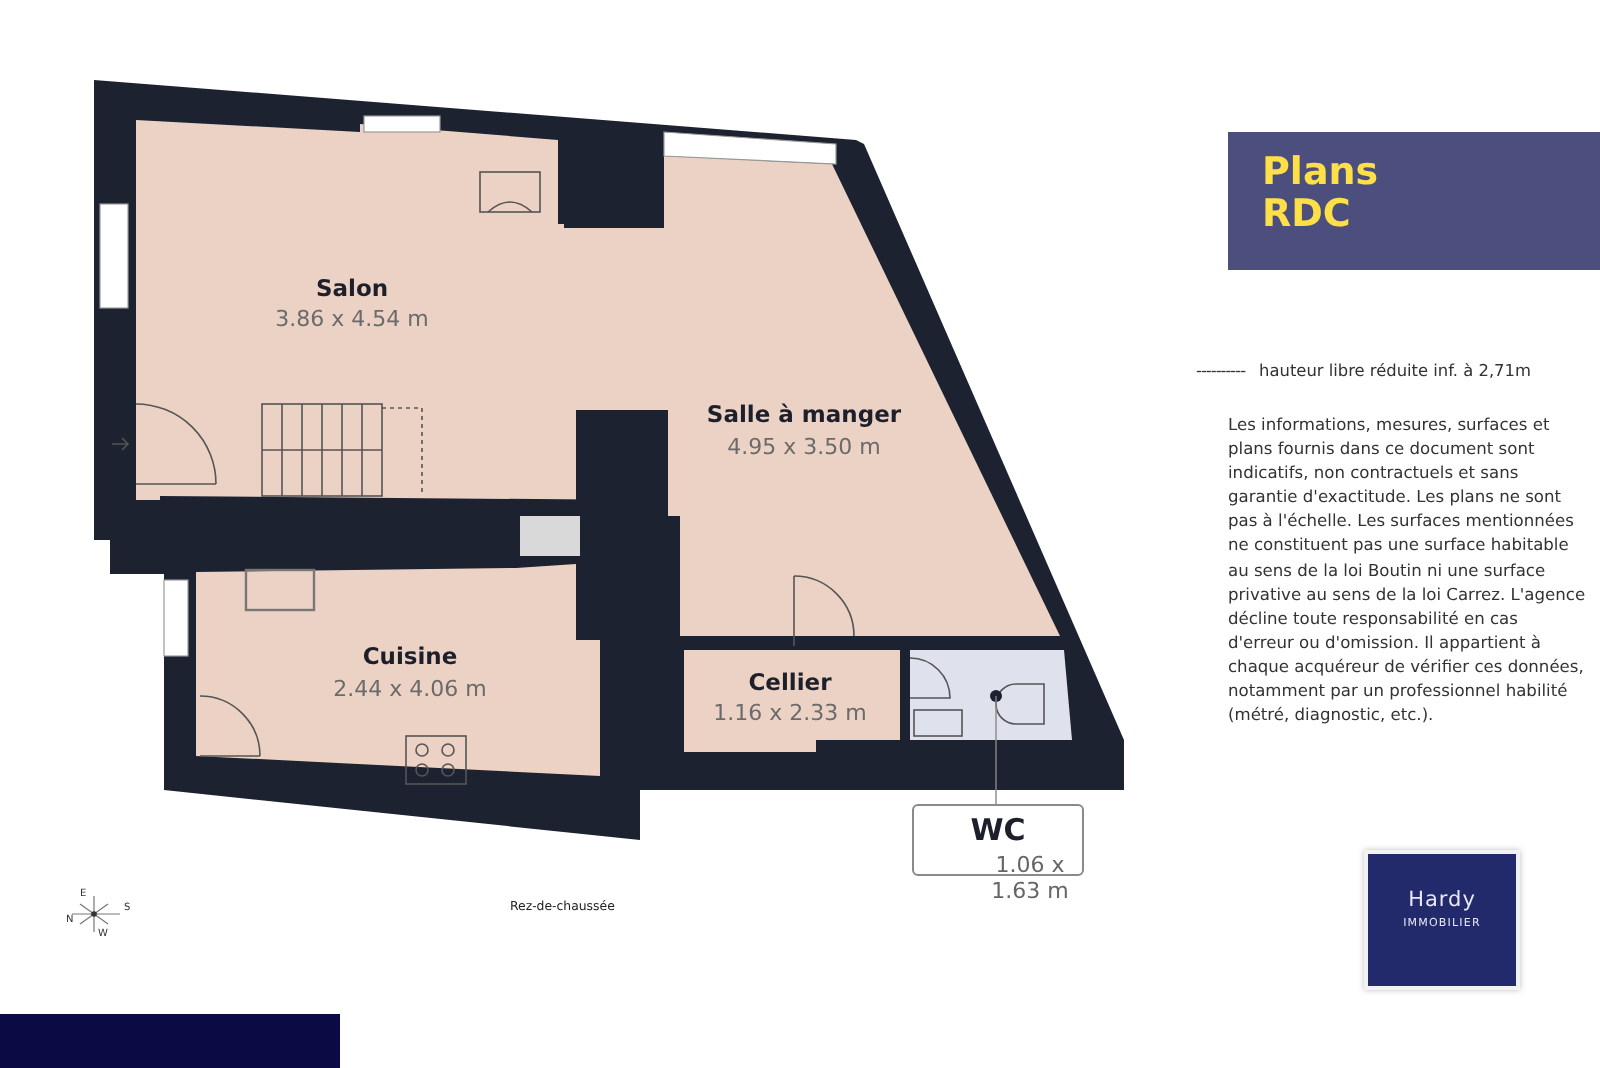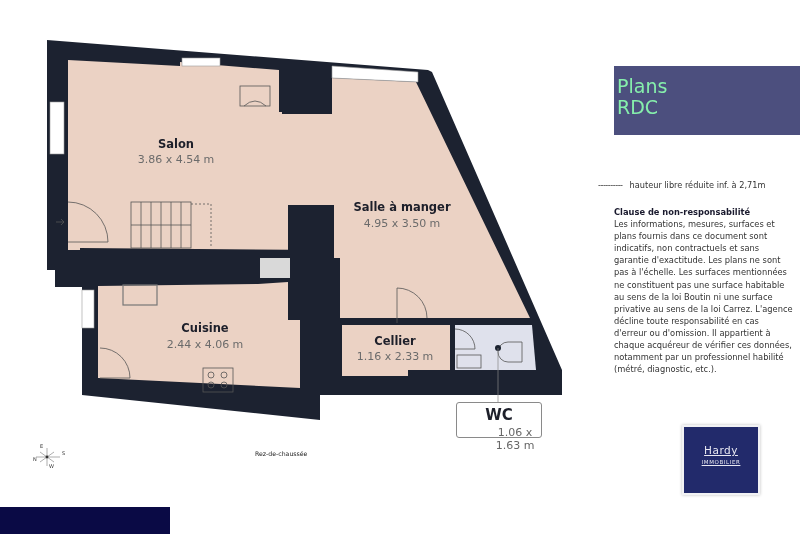--- a/index.html
+++ b/index.html
@@ -1,26 +1,26 @@
 <!DOCTYPE html>
 <html><head>
 <meta charset="utf-8">
 <style>
   html,body{margin:0;padding:0;background:#ffffff;}
   body{width:800px;height:534px;position:relative;overflow:hidden;font-family:"DejaVu Sans",sans-serif;}
   #plan{position:absolute;left:0;top:0;width:600px;height:534px;}
   .room-name{font-family:"DejaVu Sans",sans-serif;font-weight:bold;font-size:11.5px;fill:#1d1f2a;}
   .room-dim{font-family:"DejaVu Sans",sans-serif;font-size:11px;fill:#6b6b6b;}
   .title-box{position:absolute;left:614px;top:66px;width:186px;height:69px;background:#4c4f7e;}
-  .title-box .t{position:absolute;left:3px;top:10px;color:#86efac;font-size:19px;line-height:21px;font-family:"DejaVu Sans",sans-serif;font-weight:400;}
+  .title-box .t{position:absolute;left:17px;top:10px;color:#fde047;font-size:19px;line-height:21px;font-family:"DejaVu Sans",sans-serif;font-weight:700;}
   .legend{position:absolute;left:598px;top:180px;font-size:8.2px;color:#333;white-space:nowrap;}
   .legend .dash{letter-spacing:-0.5px;margin-right:7px;}
   .clause{position:absolute;left:614px;top:206px;width:180px;font-size:8.3px;line-height:12.1px;color:#333;}
   .clause .h{font-weight:bold;color:#1a1a2e;}
-  .logo{position:absolute;left:682px;top:425px;width:74px;height:66px;background:#222a6b;border:2px solid #f2f2f4;box-shadow:0 0 3px rgba(0,0,0,0.25);text-align:center;color:#e8e8f2;text-decoration:underline;}
+  .logo{position:absolute;left:682px;top:425px;width:74px;height:66px;background:#222a6b;border:2px solid #f2f2f4;box-shadow:0 0 3px rgba(0,0,0,0.25);text-align:center;color:#e8e8f2;}
   .logo .n{font-size:10.5px;margin-top:17px;letter-spacing:0.5px;}
   .logo .s{font-size:5.5px;letter-spacing:0.6px;margin-top:3px;}
   .bottom-bar{position:absolute;left:0;top:507px;width:170px;height:27px;background:#0a0a45;}
   .wc-box{position:absolute;left:456px;top:402px;width:84px;height:34px;border:1px solid #8a8a8a;border-radius:3px;background:#fff;text-align:center;}
   .wc-box .n{font-weight:bold;font-size:15px;color:#1d1f2a;margin-top:3px;}
   .wc-box .d{font-size:11px;color:#666;margin-top:2px;margin-left:32px;}
   .level{position:absolute;left:255px;top:450px;font-size:6.2px;color:#222;}
   .compass{position:absolute;left:30px;top:440px;width:40px;height:36px;}
 </style>
 </head>
@@ -136,21 +136,20 @@
     <div>Plans</div>
     <div>RDC</div>
   </div>
 </div>
 
 <div class="legend">
   <span class="dash">----------</span><span>hauteur libre réduite inf. à 2,71m</span>
 </div>
 
 <div class="clause">
-  <div class="h">Clause de non-responsabilité</div>
   <div>Les informations, mesures, surfaces et plans fournis dans ce document sont indicatifs, non contractuels et sans garantie d'exactitude. Les plans ne sont pas à l'échelle. Les surfaces mentionnées ne constituent pas une surface habitable au sens de la loi Boutin ni une surface privative au sens de la loi Carrez. L'agence décline toute responsabilité en cas d'erreur ou d'omission. Il appartient à chaque acquéreur de vérifier ces données, notamment par un professionnel habilité (métré, diagnostic, etc.).</div>
 </div>
 
 <div class="logo">
   <div class="n">Hardy</div>
   <div class="s">IMMOBILIER</div>
 </div>
 
 <div class="bottom-bar"></div>
 

